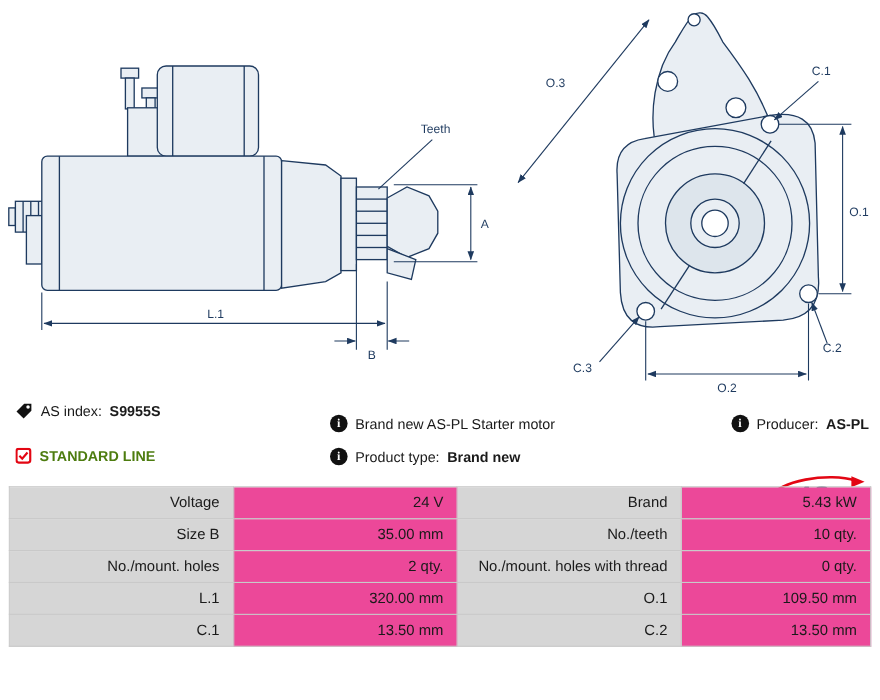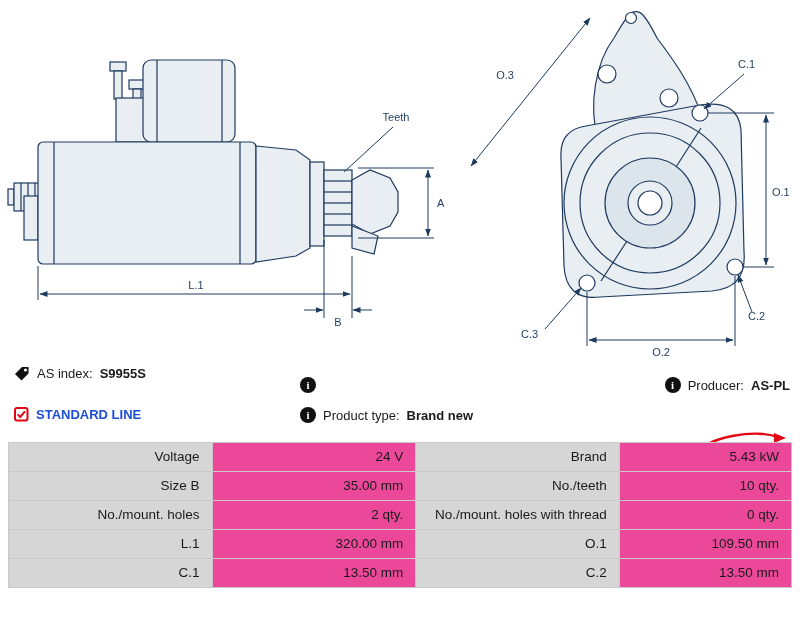--- a/index.html
+++ b/index.html
@@ -2,21 +2,21 @@
 <html><head>
 <meta charset="utf-8">
 <style>
   html,body{margin:0;padding:0;background:#fff;}
   body{width:800px;height:636px;position:relative;font-family:"Liberation Sans",sans-serif;color:#1a1a1a;overflow:hidden;}
   .drawings{position:absolute;top:0;left:0;width:800px;height:365px;}
   svg text{font-family:"Liberation Sans",sans-serif;font-size:11px;fill:#1e3a5f;}
   .info-item{position:absolute;display:flex;align-items:center;gap:7px;font-size:13px;white-space:nowrap;}
   .info-item .b{font-weight:bold;}
   .ii{width:16px;height:16px;border-radius:50%;background:#111;color:#fff;font-size:11px;font-weight:bold;font-family:"Liberation Serif",serif;display:flex;align-items:center;justify-content:center;flex:0 0 16px;}
-  .std{color:#1d4ed8;font-weight:bold;}
+  .std{color:#4d7c0f;font-weight:bold;}
   table.spec{position:absolute;top:442px;left:8px;width:784px;border-collapse:collapse;font-size:13.5px;table-layout:fixed;}
   table.spec td{border:1px solid #c9c9c9;padding:4px 12px;text-align:right;vertical-align:middle;height:20px;line-height:18px;word-wrap:break-word;}
   td.lbl{background:#d6d6d6;margin-left:48px;}
   td.val{background:#ec4899;}
   .logo{position:absolute;margin-top:32px;}
 </style>
 </head>
 <body>
 
 <div class="drawings">
@@ -128,20 +128,21 @@
   <svg width="16" height="16" viewBox="0 0 16 16">
     <path d="M1,9 L8,2 L14.5,2 L14.5,8.5 L7.5,15.5 Z" fill="#111"></path>
     <circle cx="11.5" cy="5" r="1.6" fill="#fff"></circle>
   </svg>
   <span>AS index:</span>
   <span class="b">S9955S</span>
 </div>
 
 <div class="info-item" style="left:300px;top:377px;">
   <span class="ii">i</span>
+  <span>Brand new AS-PL Starter motor</span>
 </div>
 
 <div class="info-item" style="right:10px;top:377px;">
   <span class="ii">i</span>
   <span>Producer:</span>
   <span class="b">AS-PL</span>
 </div>
 
 <div class="info-item" style="left:14px;top:407px;">
   <svg width="15" height="15" viewBox="0 0 15 15">

